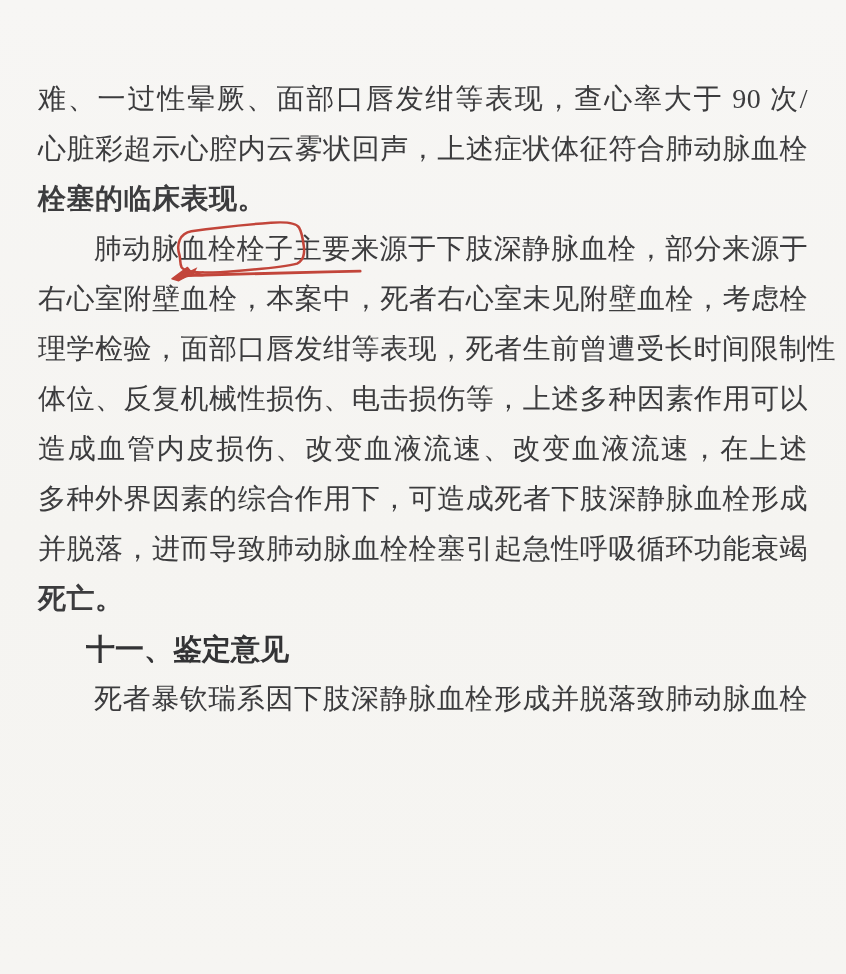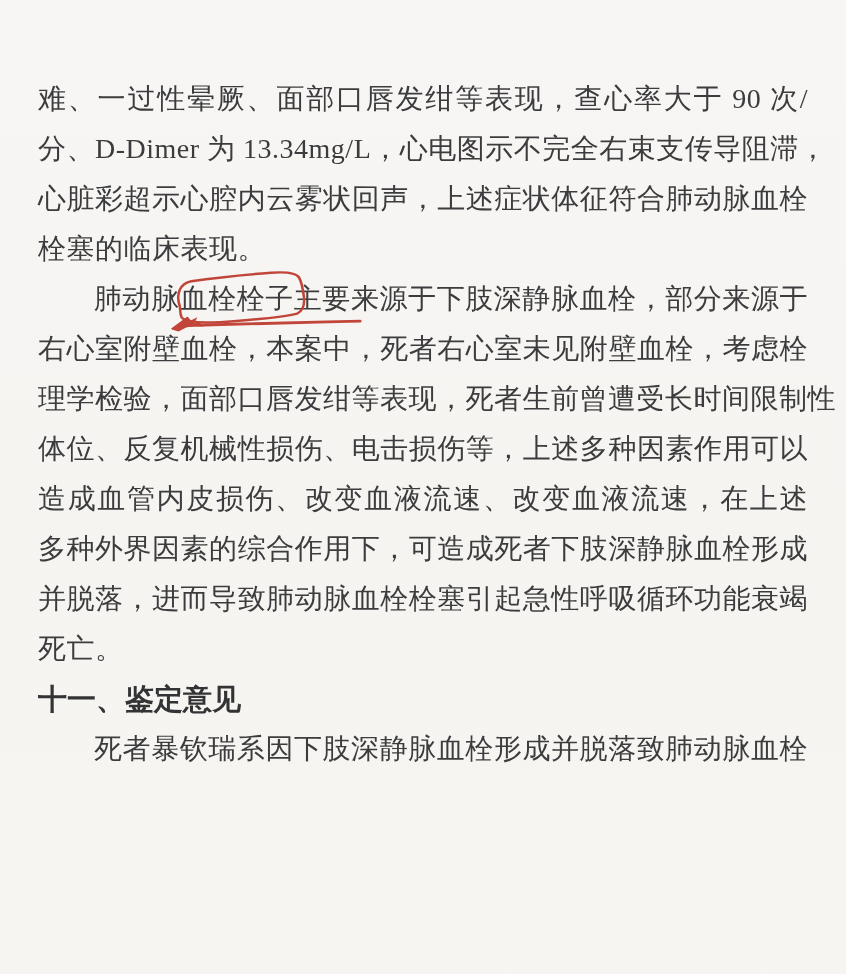--- a/index.html
+++ b/index.html
@@ -28,32 +28,34 @@
     line-height: 50px;
     font-size: 28px;
     letter-spacing: 0.5px;
     text-align: justify;
     text-align-last: justify;
     white-space: nowrap;
   }
   .line.nojust {
     text-align: center;
     text-align-last: left;
+    font-weight: bold;
   }
   .line.indent {
     padding-left: 56px;
   }
   .heading {
     height: 50px;
     line-height: 50px;
     font-size: 29px;
     font-weight: 700;
     font-family: "Liberation Sans", "DejaVu Sans", sans-serif;
     color: #333335;
     text-align: left;
+    margin-left: 48px;
   }
   .circled {
     position: relative;
     display: inline-block;
   }
   .circle-svg {
     position: absolute;
     left: -10px;
     top: -6px;
     width: calc(100% + 80px);
@@ -63,21 +65,20 @@
   }
 </style>
 </head>
 <body>
 
 <div class="page">
   <div class="text-block">
 
     <div>
       <div class="line">难、一过性晕厥、面部口唇发绀等表现，查心率大于 90 次/</div>
-      <div class="line">分、D-Dimer 为 13.34mg/L，心电图示不完全右束支传导阻滞，</div>
       <div class="line">心脏彩超示心腔内云雾状回声，上述症状体征符合肺动脉血栓</div>
       <div class="line nojust">栓塞的临床表现。</div>
     </div>
 
     <div>
       <div class="line indent"><span>肺动脉</span><span class="circled"><svg class="circle-svg" viewBox="0 0 200 80" preserveAspectRatio="none" xmlns="http://www.w3.org/2000/svg">
             <path d="M 10,40 C 6,28 10,16 22,14 C 48,10 78,7 104,5 C 118,4 130,5 133,10 C 136,15 137,22 138,30 C 139,38 137,45 131,48 C 116,52 80,55 52,57 C 34,58 16,58 12,52 C 10,48 11,45 10,40 Z" fill="none" stroke="#c2453a" stroke-width="2.6" stroke-linecap="round" stroke-linejoin="round"></path>
             <path d="M 14,62 C 20,59 28,61 36,60 C 80,59 140,57 196,56" fill="none" stroke="#c2453a" stroke-width="3" stroke-linecap="round"></path>
             <path d="M 2,64 L 18,52 L 23,58 L 9,66 Z" fill="#c2453a" stroke="#c2453a" stroke-width="1.5" stroke-linejoin="round"></path>
             <path d="M 18,58 l 8,-4 l -3,6 l 11,-3" fill="none" stroke="#c2453a" stroke-width="2" stroke-linecap="round"></path>

